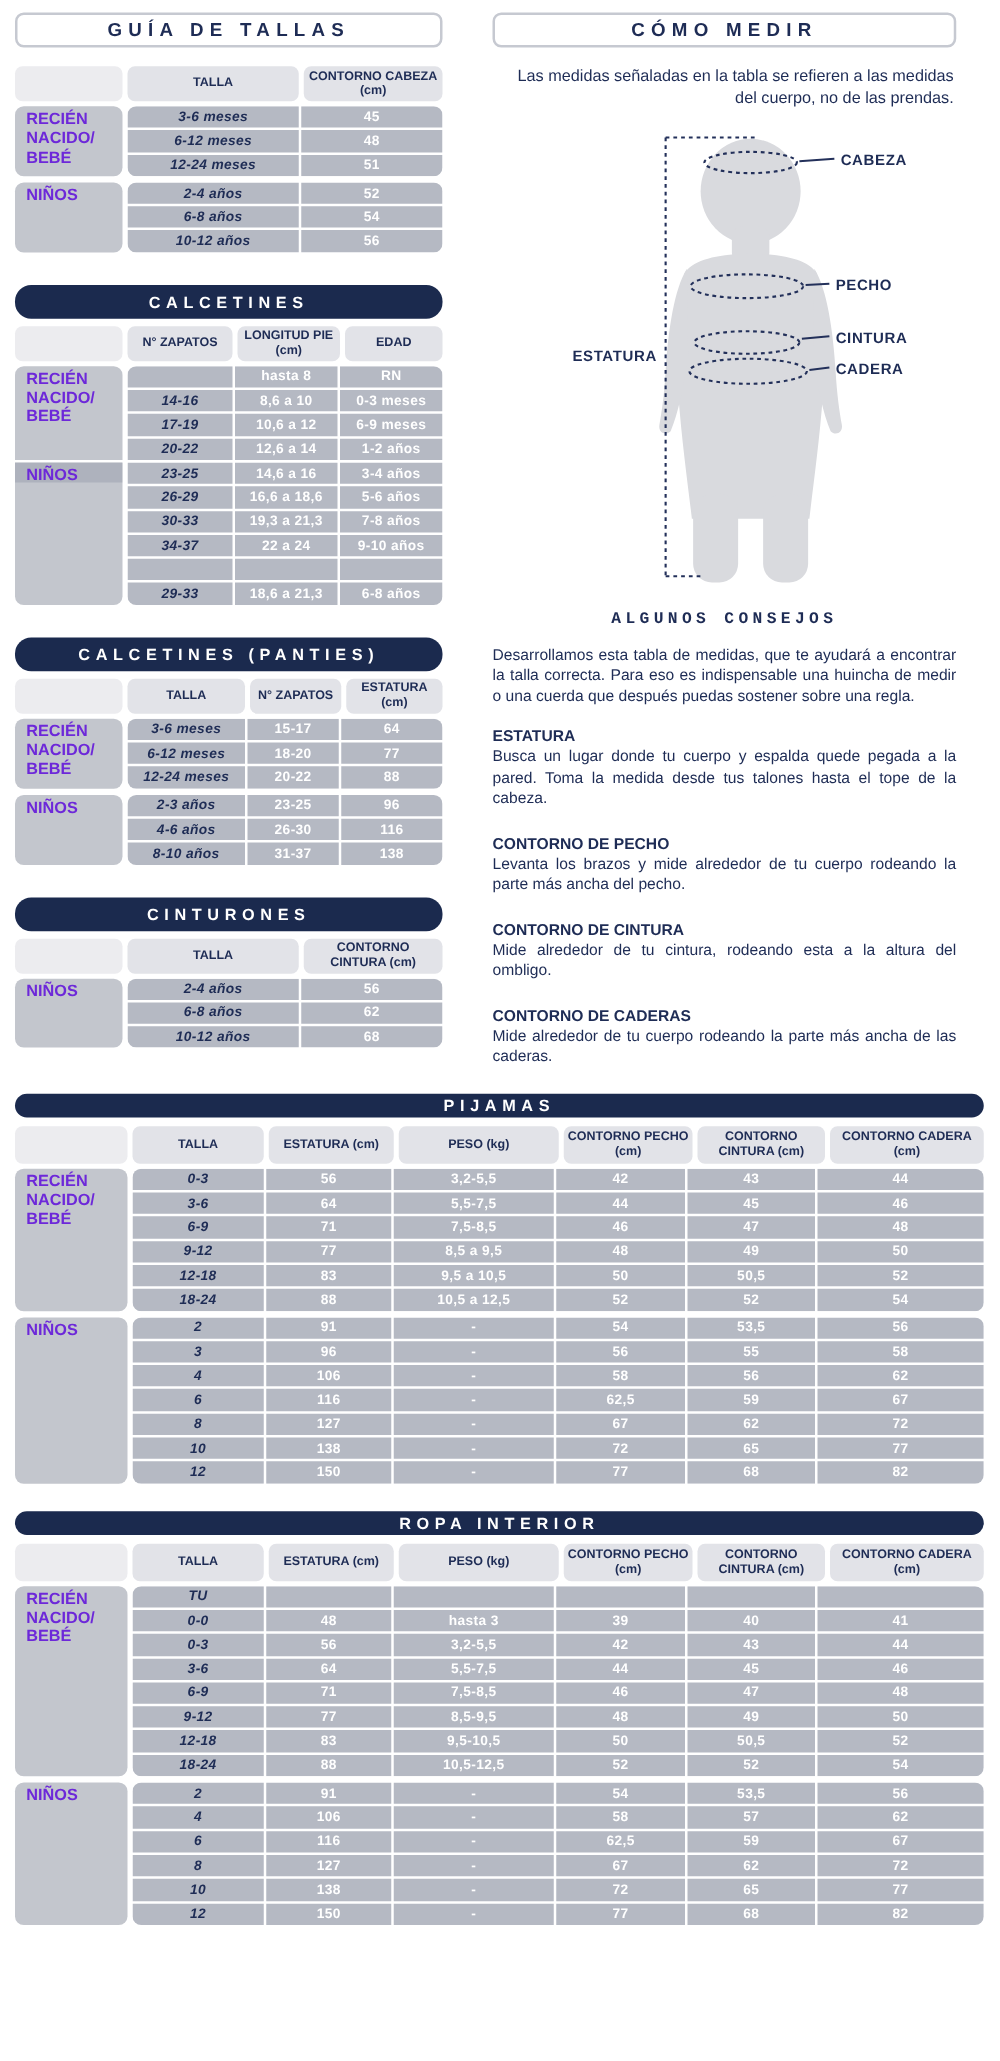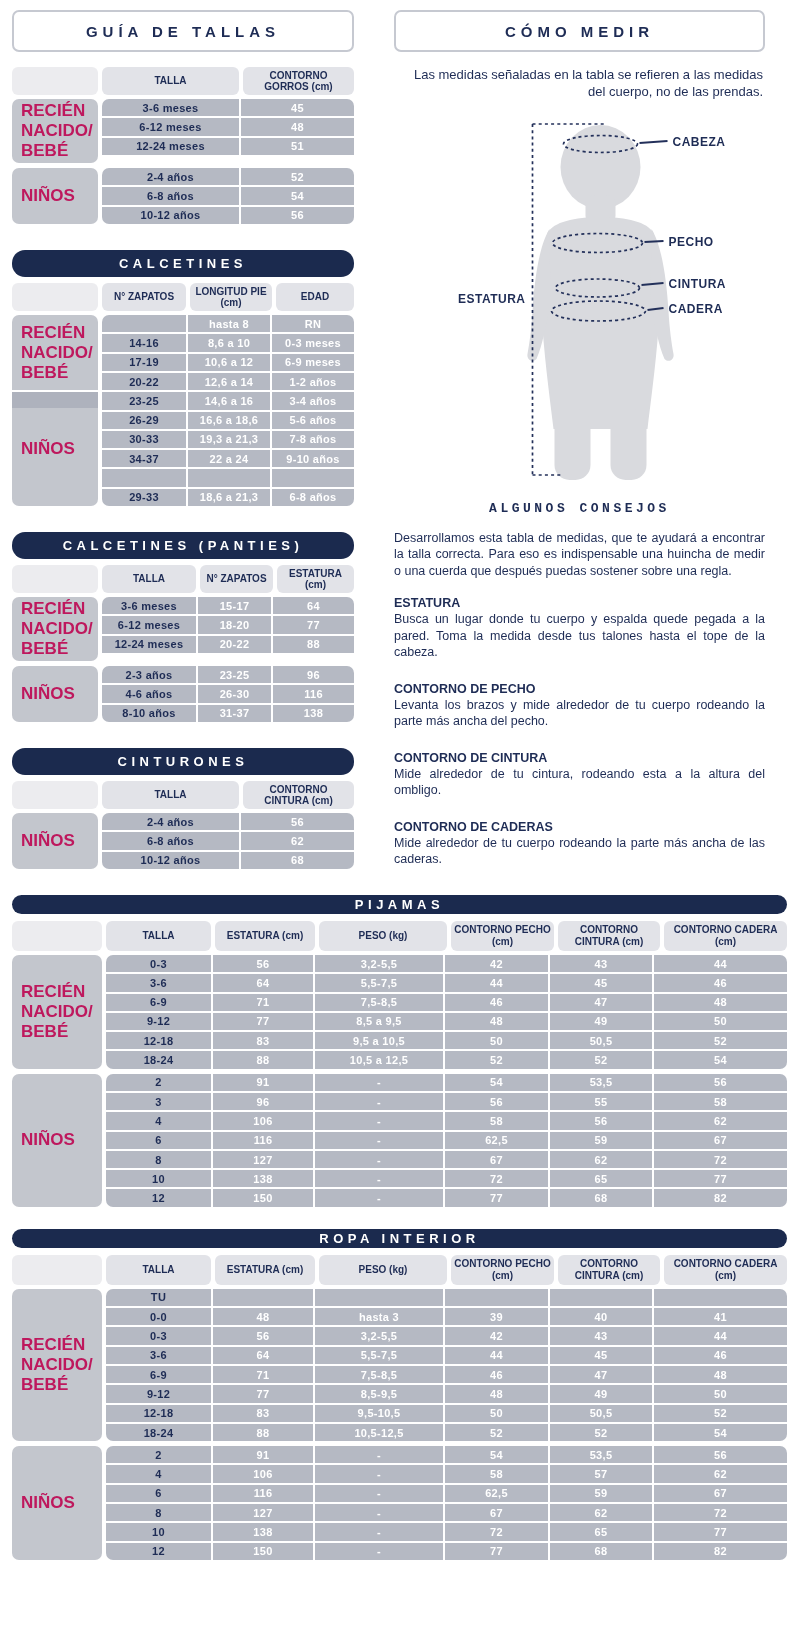--- a/index.html
+++ b/index.html
@@ -8,21 +8,21 @@
     width: 800px; min-height: 1649px;
     font-family: "Liberation Sans", "DejaVu Sans", sans-serif;
     color: #1e2c55;
     padding: 10px 13px 40px 12px;
   }
   .columns { display: flex; gap: 40px; }
   .col-left { width: 342px; flex: none; }
   .col-right { flex: 1; padding-right: 22px; }
 
   .titlebox {
-    border: 2px solid #c6c9d1; border-radius: 7px; height: 42px;
+    border: 2px solid #c6c9d1; border-radius: 7px; height: 28px;
     display: flex; align-items: center; justify-content: center;
     font-weight: 700; font-size: 15px; letter-spacing: 5px; color:#1e2c55;
     margin-bottom: 15px;
   }
   .tablesec { margin-bottom: 26px; }
   .banner {
     background: #1b2a4e; color: #fff; border-radius: 13px;
     font-weight: 700; font-size: 13px; letter-spacing: 4.5px;
     display: flex; align-items: center; justify-content: center;
     height: 27px; margin-bottom: 6px;
@@ -34,32 +34,32 @@
     background: #e2e3e8; border-radius: 6px; min-height: 28px;
     display: flex; align-items: center; justify-content: center; text-align: center;
     font-weight: 700; font-size: 10px; line-height: 1.15; color: #1e2c55; padding: 2px 3px;
   }
   .pill.corner { background: #ececef; }
 
   .tbody { display: flex; flex-direction: column; gap: 5px; }
   .tgroup { display: grid; grid-template-columns: var(--labelw) 1fr; gap: 4px; }
   .glabel {
     position: relative; background: #c3c6cd; border-radius: 7px;
-    display: flex; align-items: center; overflow: hidden;
-    font-weight: 700; font-size: 17px; line-height: 1.18; color: #be185d;
+    display: flex; align-items: flex-start; overflow: hidden;
+    font-weight: 700; font-size: 13px; line-height: 1.18; color: #6d28d9;
   }
   .glabel span { position: relative; z-index: 1; padding: 2px 4px 2px 9px; }
   .grows { display: flex; flex-direction: column; gap: 2px; border-radius: 7px; overflow: hidden; }
   .trow { display: grid; grid-template-columns: var(--cols); gap: 2px; }
   .cell {
     background: #b5b9c3; height: 17.3px;
     display: flex; align-items: center; justify-content: center;
     color: #fff; font-weight: 700; font-size: 11px; letter-spacing: .3px;
   }
-  .cell.key { color: #1e2c55; }
+  .cell.key { color: #1e2c55; font-style: italic; }
 
   
   .joined .tbody { gap: 2px; }
   .joined .tgroup:first-child .glabel { border-radius: 7px 7px 0 0; }
   .joined .tgroup:last-child  .glabel { border-radius: 0 0 7px 7px; }
   .joined .tgroup:first-child .grows  { border-radius: 7px 7px 0 0; justify-content: space-between; }
   .joined .tgroup:last-child  .grows  { border-radius: 0 0 7px 7px; }
   .joined .tgroup:last-child .glabel::before {
     content:""; position:absolute; top:0; left:0; right:0; height:16px; background:#aeb2bd;
   }
@@ -93,21 +93,21 @@
 
 <div class="columns">
 
   <div class="col-left">
     <div class="titlebox">GUÍA DE TALLAS</div>
 
     <section class="tablesec t-gorros">
       <div class="thead">
           <div class="pill corner"></div>
           <div class="pill th">TALLA</div>
-          <div class="pill th">CONTORNO GORROS (cm)</div>
+          <div class="pill th">CONTORNO CABEZA (cm)</div>
         </div>
       <div class="tbody">
           <div class="tgroup">
             <div class="glabel">
               <span>RECIÉN NACIDO/ BEBÉ</span>
             </div>
             <div class="grows">
               <div class="trow">
                 <div class="cell key">3-6 meses</div>
                 <div class="cell">45</div>

